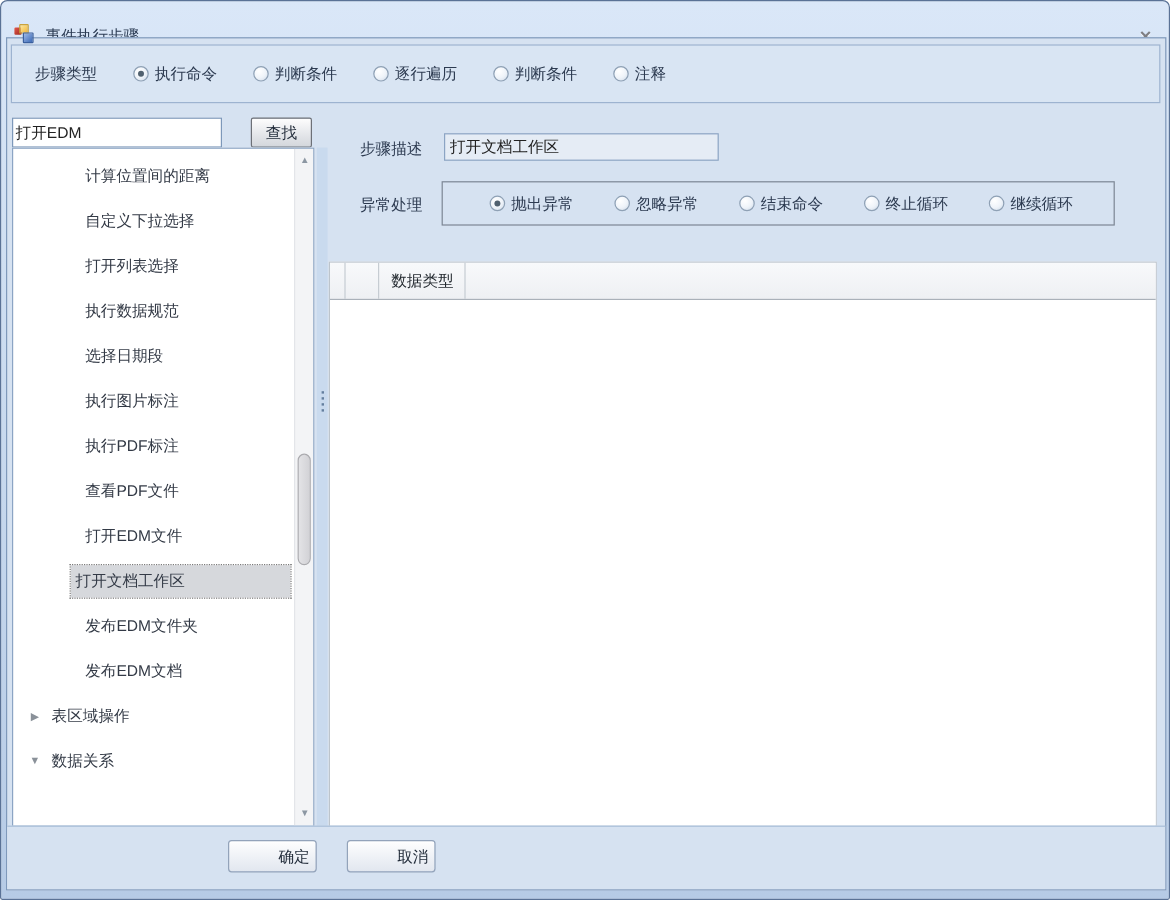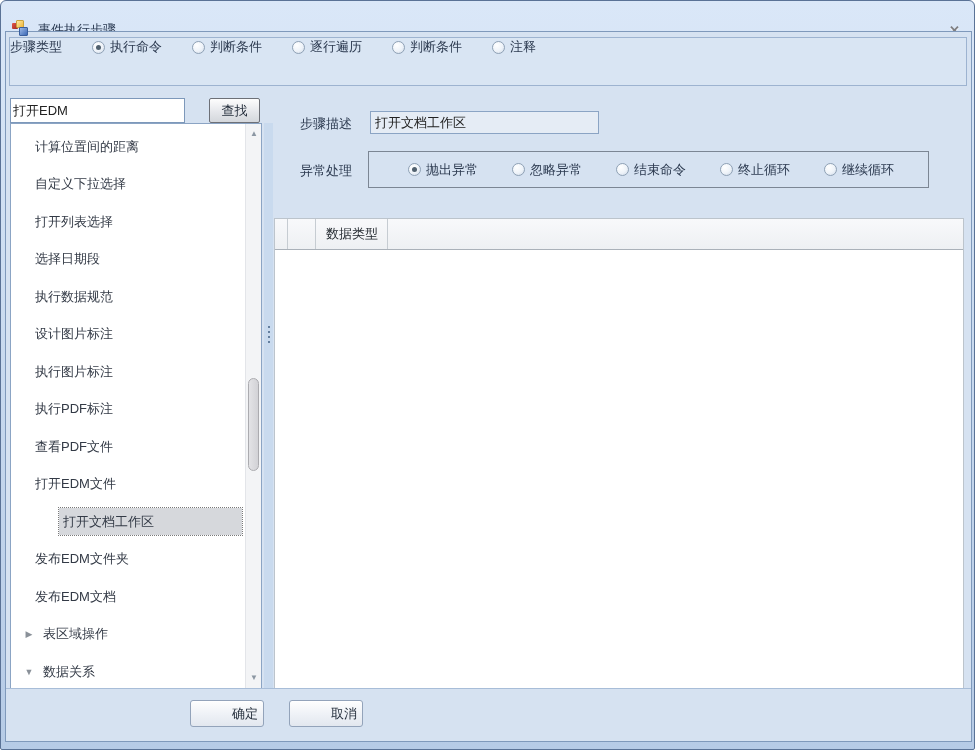--- a/index.html
+++ b/index.html
@@ -24,21 +24,21 @@
   }
 
   .content {
     position:absolute; left:4px; top:30px; width:967px; height:711px;
     background:#d6e2f1; border:1px solid #7f99bb;
   }
 
   .steptype-strip {
     position:absolute; left:3px; top:5px; width:958px; height:49px;
     border:1px solid #9db3d0; background:#d9e5f3;
-    display:flex; align-items:flex-start; 
+    display:flex; align-items:center; padding-left:19px;
   }
   .steptype-strip .grp-label { font-size:13px; color:#2c3a50; margin-right:30px; }
 
   .opt { display:inline-flex; align-items:center; cursor:default; }
   .radio {
     width:13px; height:13px; border-radius:50%;
     border:1px solid #8fa1b5;
     background:radial-gradient(circle at 35% 30%, #ffffff 0%, #eef3f9 55%, #ccd8e6 100%);
     display:inline-block; position:relative; margin-right:5px; flex:none;
   }
@@ -60,21 +60,21 @@
     background:linear-gradient(#fdfdfd, #e3e5e9 60%, #d4d7dc);
     font-size:13px; color:#1f2937; font-family:"Liberation Sans", sans-serif;
   }
 
   .cmd-list {
     position:absolute; left:4px; top:91px; width:252px; height:566px;
     background:#fff; border:1px solid #8ba4c4; overflow:hidden;
   }
   .rows { position:absolute; left:0; top:4px; right:17px; }
   .lrow { height:37.5px; display:flex; align-items:center; position:relative; font-size:13px; color:#333a46; }
-  .lrow .leaf-label { padding-left:24px; }
+  .lrow .leaf-label { padding-left:60px; }
   .lrow.group .tri { width:20px; text-align:center; margin-left:8px; font-size:9px; color:#8a9199; }
   .lrow.group .grp-lbl { padding-left:4px; }
   .sel-box {
     position:absolute; left:48px; top:5px; width:183px; height:27px;
     background:#d6d8dc; outline:1px dotted #7a7a7a;
     display:flex; align-items:center; padding-left:4px;
   }
 
   .vscroll {
     position:absolute; right:0; top:0; bottom:0; width:16px;
@@ -187,27 +187,24 @@
         <div class="lrow">
             <span class="leaf-label">计算位置间的距离</span>
           </div>
         <div class="lrow">
             <span class="leaf-label">自定义下拉选择</span>
           </div>
         <div class="lrow">
             <span class="leaf-label">打开列表选择</span>
           </div>
         <div class="lrow">
+            <span class="leaf-label">执行数据规范</span>
+          </div>
+        <div class="lrow">
             <span class="leaf-label">选择日期段</span>
-          </div>
-        <div class="lrow">
-            <span class="leaf-label">执行数据规范</span>
-          </div>
-        <div class="lrow">
-            <span class="leaf-label">设计图片标注</span>
           </div>
         <div class="lrow">
             <span class="leaf-label">执行图片标注</span>
           </div>
         <div class="lrow">
             <span class="leaf-label">执行PDF标注</span>
           </div>
         <div class="lrow">
             <span class="leaf-label">查看PDF文件</span>
           </div>

